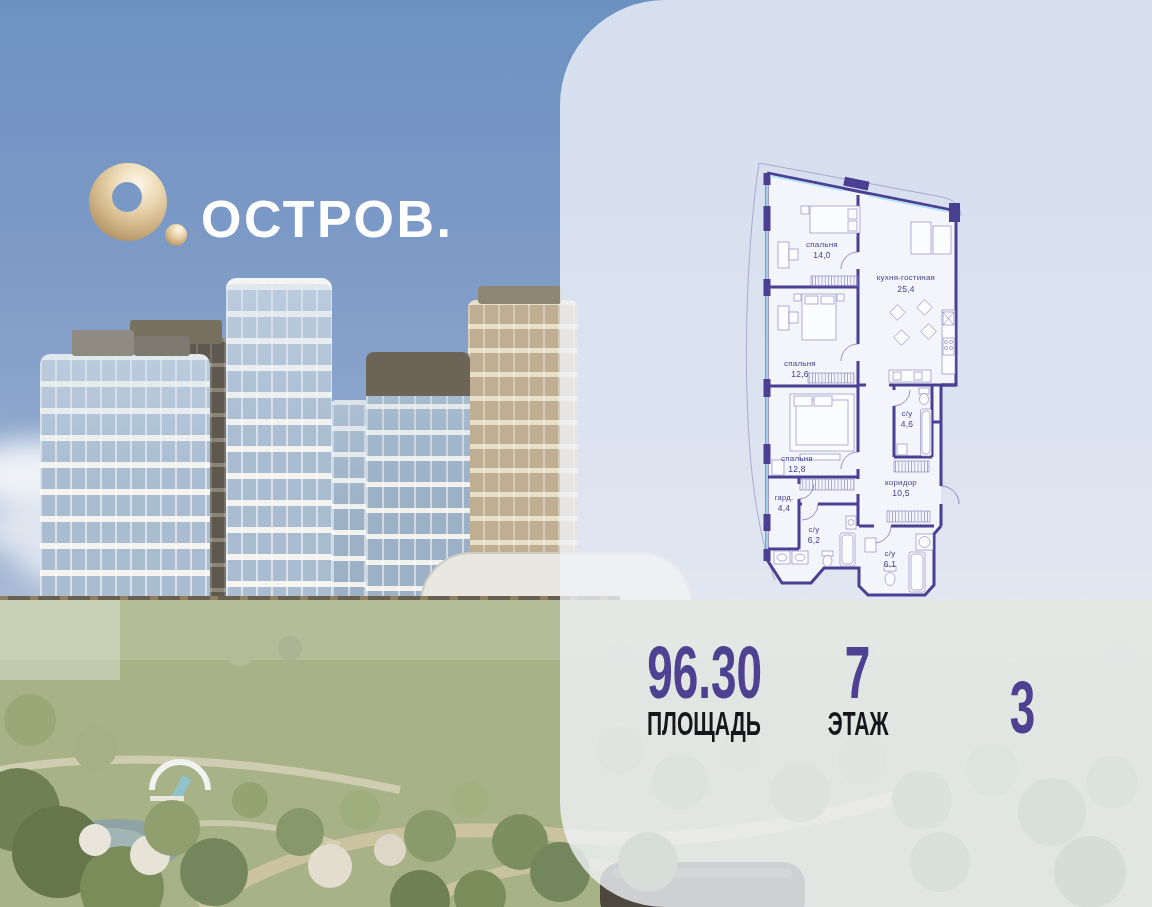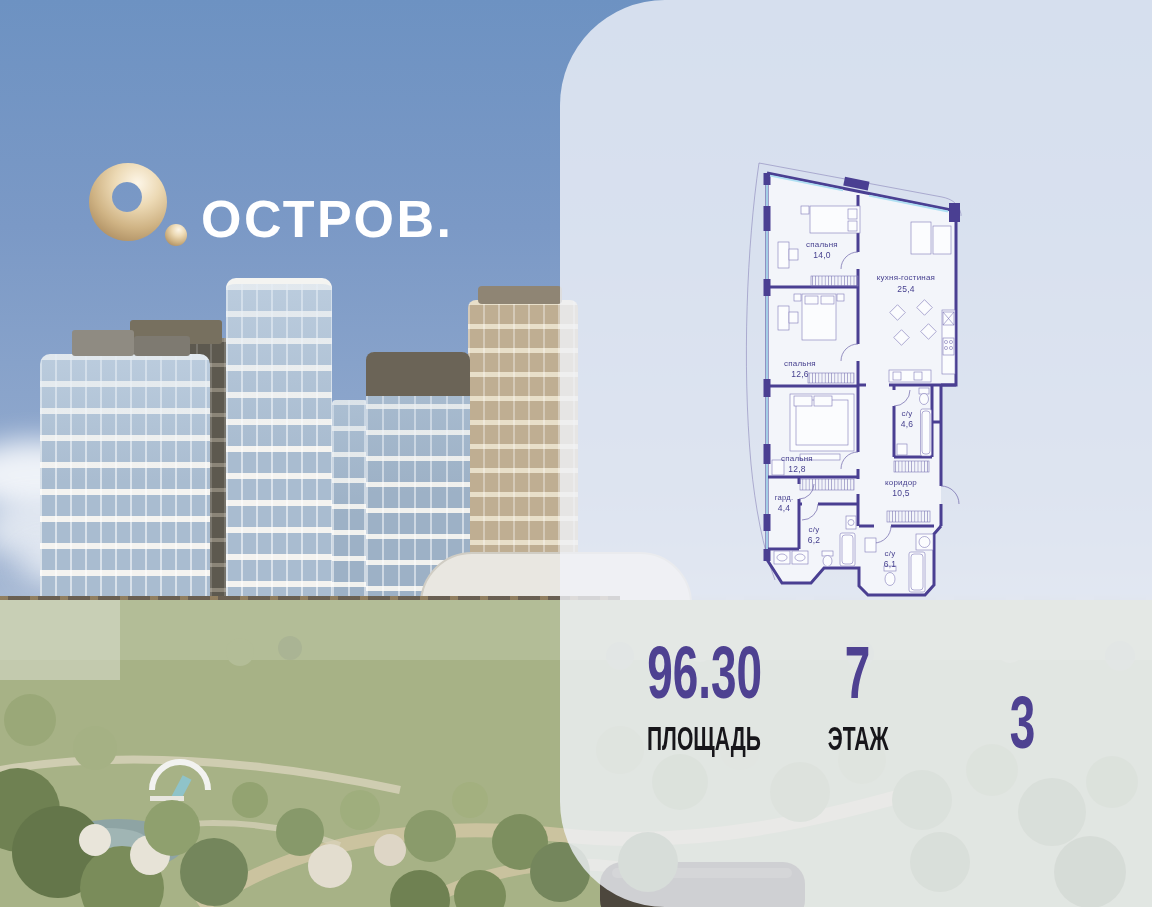--- a/index.html
+++ b/index.html
@@ -50,21 +50,21 @@
     background:rgba(240,243,249,.8);border-radius:105px 0 0 105px;}
   .logo{position:absolute;left:85px;top:150px;width:430px;height:112px;}
   .logo-text{position:absolute;left:116px;top:43px;font-size:52px;font-weight:700;
     color:#ffffff;letter-spacing:2.5px;line-height:52px;}
   .plan{position:absolute;left:744px;top:154px;}
   .plan text{font-family:"Liberation Sans",sans-serif;fill:#453f8e;letter-spacing:.2px;}
   .stats{position:absolute;left:612px;top:642px;width:492px;display:flex;align-items:flex-end;}
   .stat{width:162px;text-align:center;}
   .stat-value{font-size:74px;font-weight:700;color:#4e4191;line-height:62px;height:62px;white-space:nowrap;}
   .stat-value span{display:inline-block;transform:scaleX(.62);transform-origin:50% 50%;}
-  .stat-label{font-size:34px;font-weight:700;color:#17161a;margin-top:18px;line-height:32px;white-space:nowrap;}
+  .stat-label{font-size:34px;font-weight:700;color:#17161a;margin-top:3px;line-height:32px;white-space:nowrap;}
   .stat-label span{display:inline-block;transform:scaleX(.62);transform-origin:50% 50%;}
   .stat-divider{width:3px;background:#54499c;margin:6px 0 8px 0;border-radius:2px;}
 </style>
 </head>
 <body>
 
 <div class="scene">
   <div class="sky"></div>
 
   <div class="cloud" style="left:-40px;top:440px;width:150px;height:70px;"></div>

